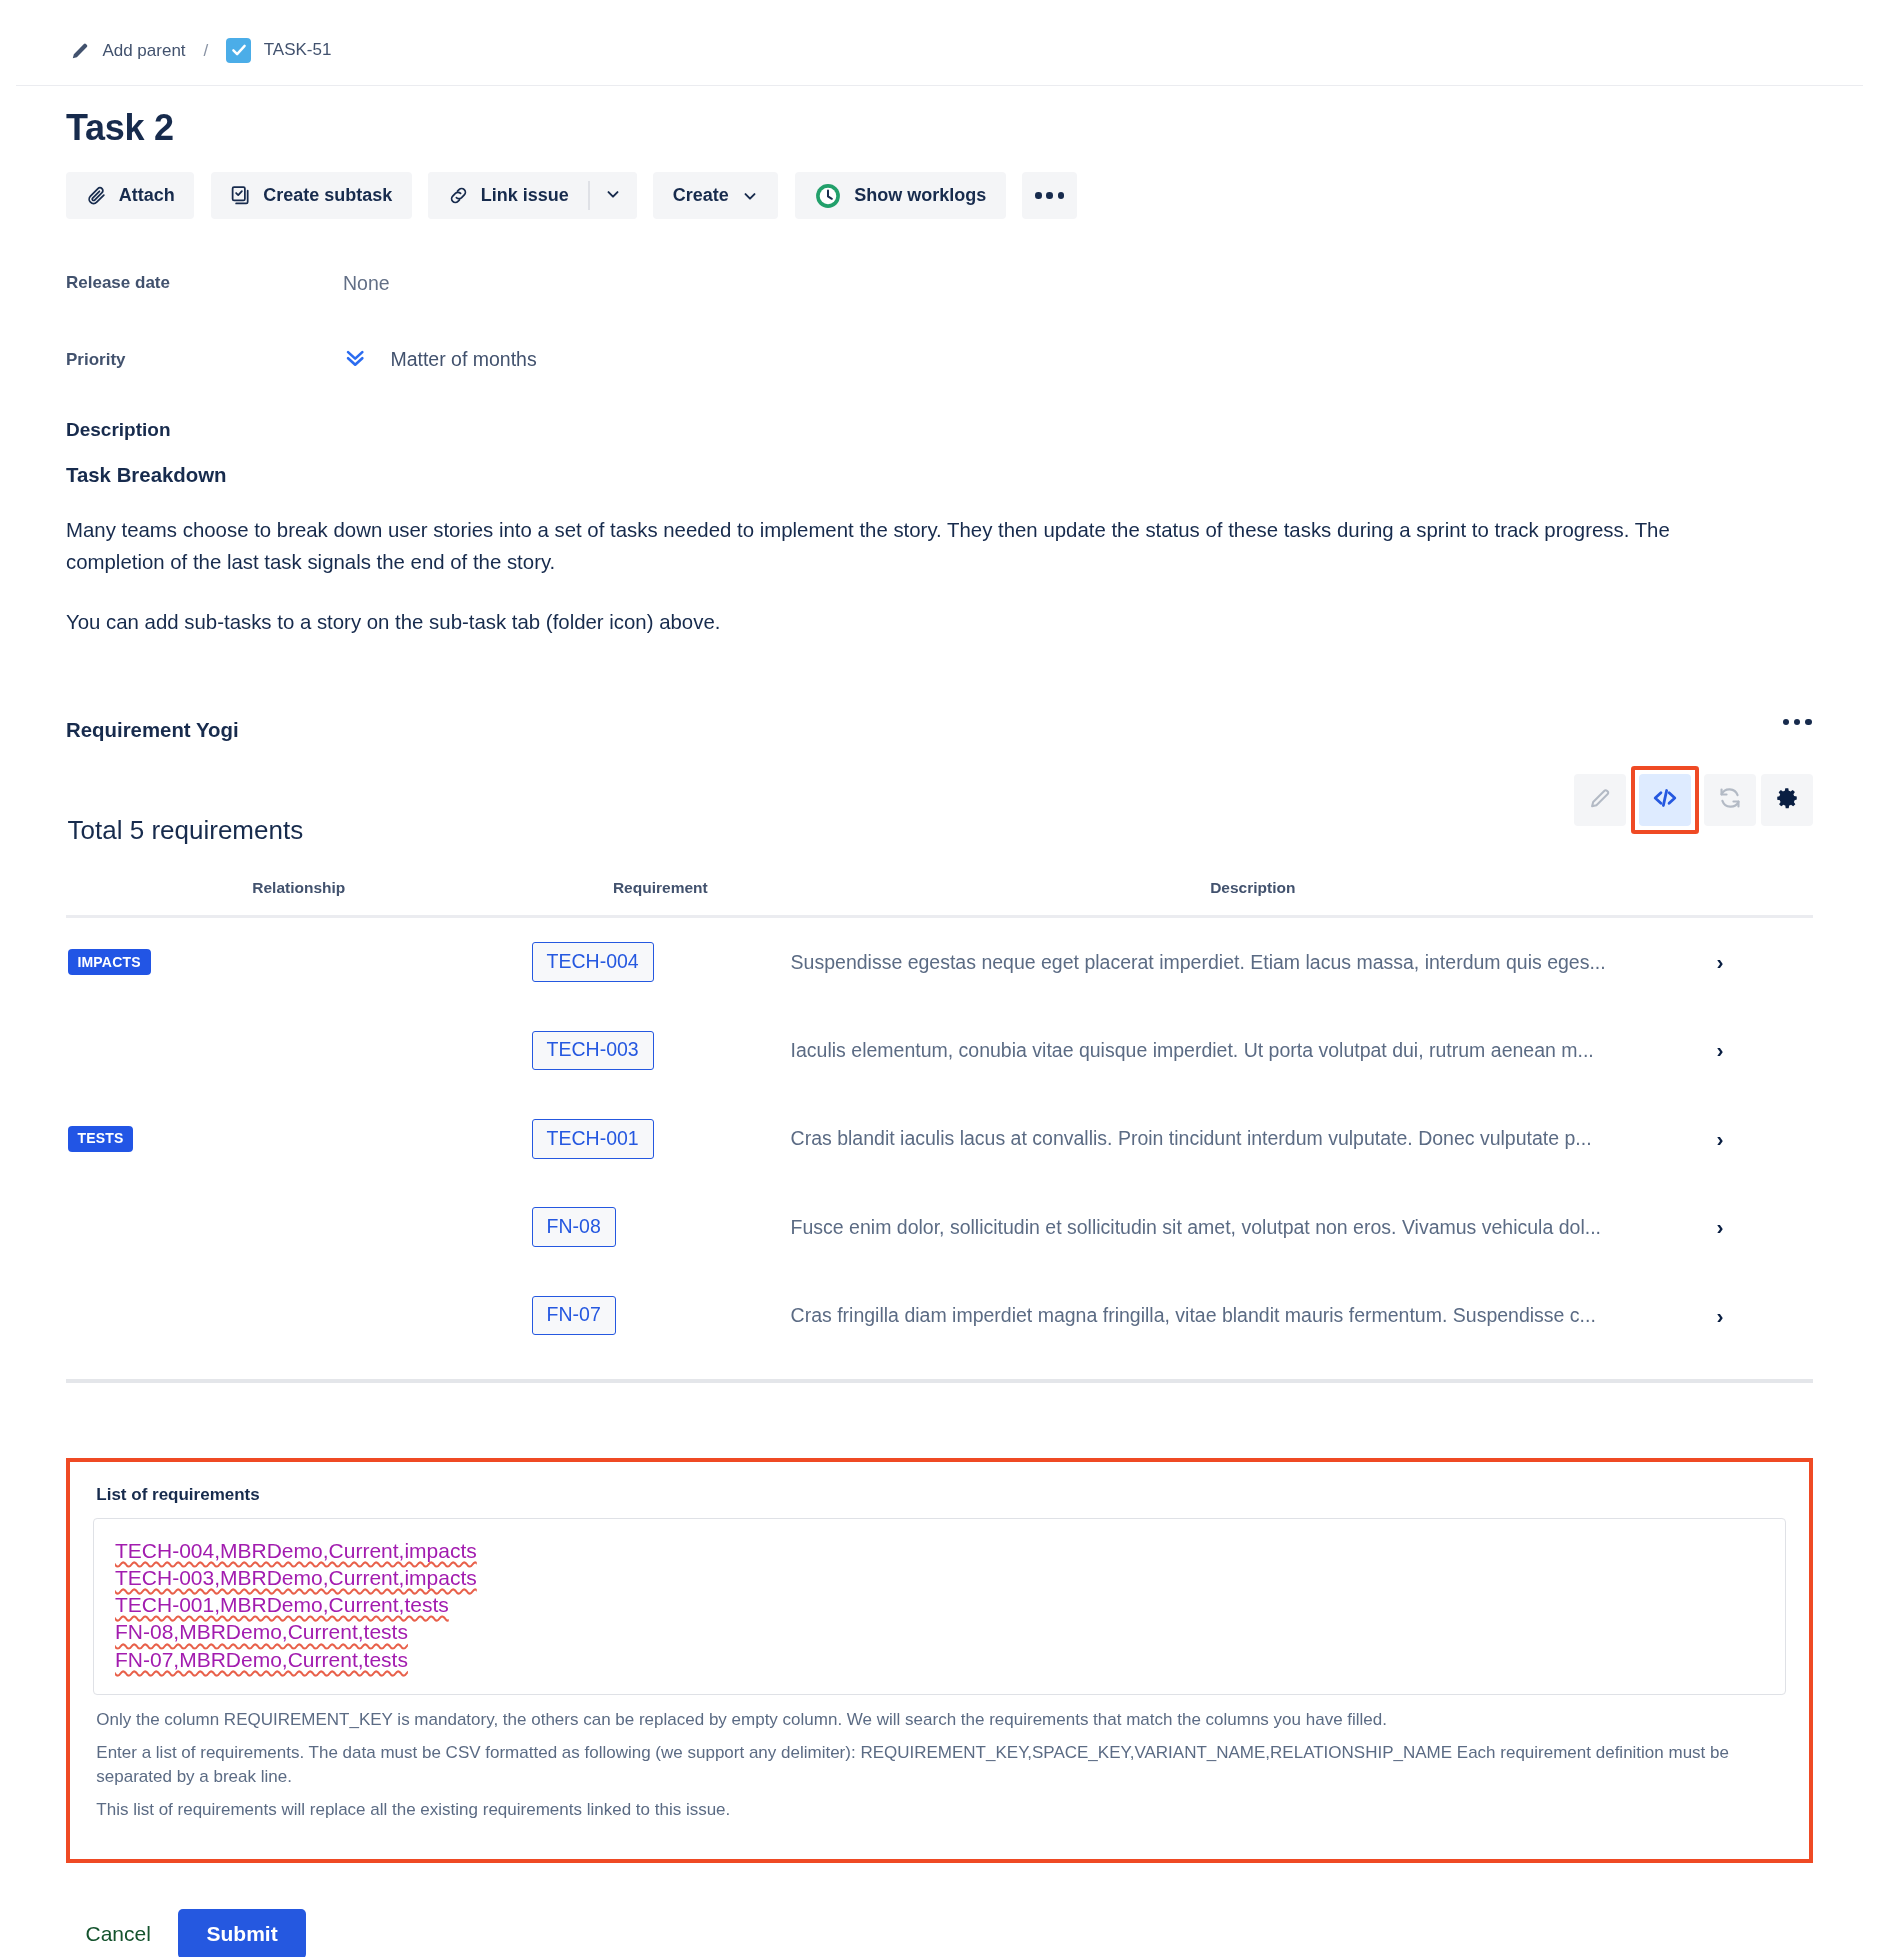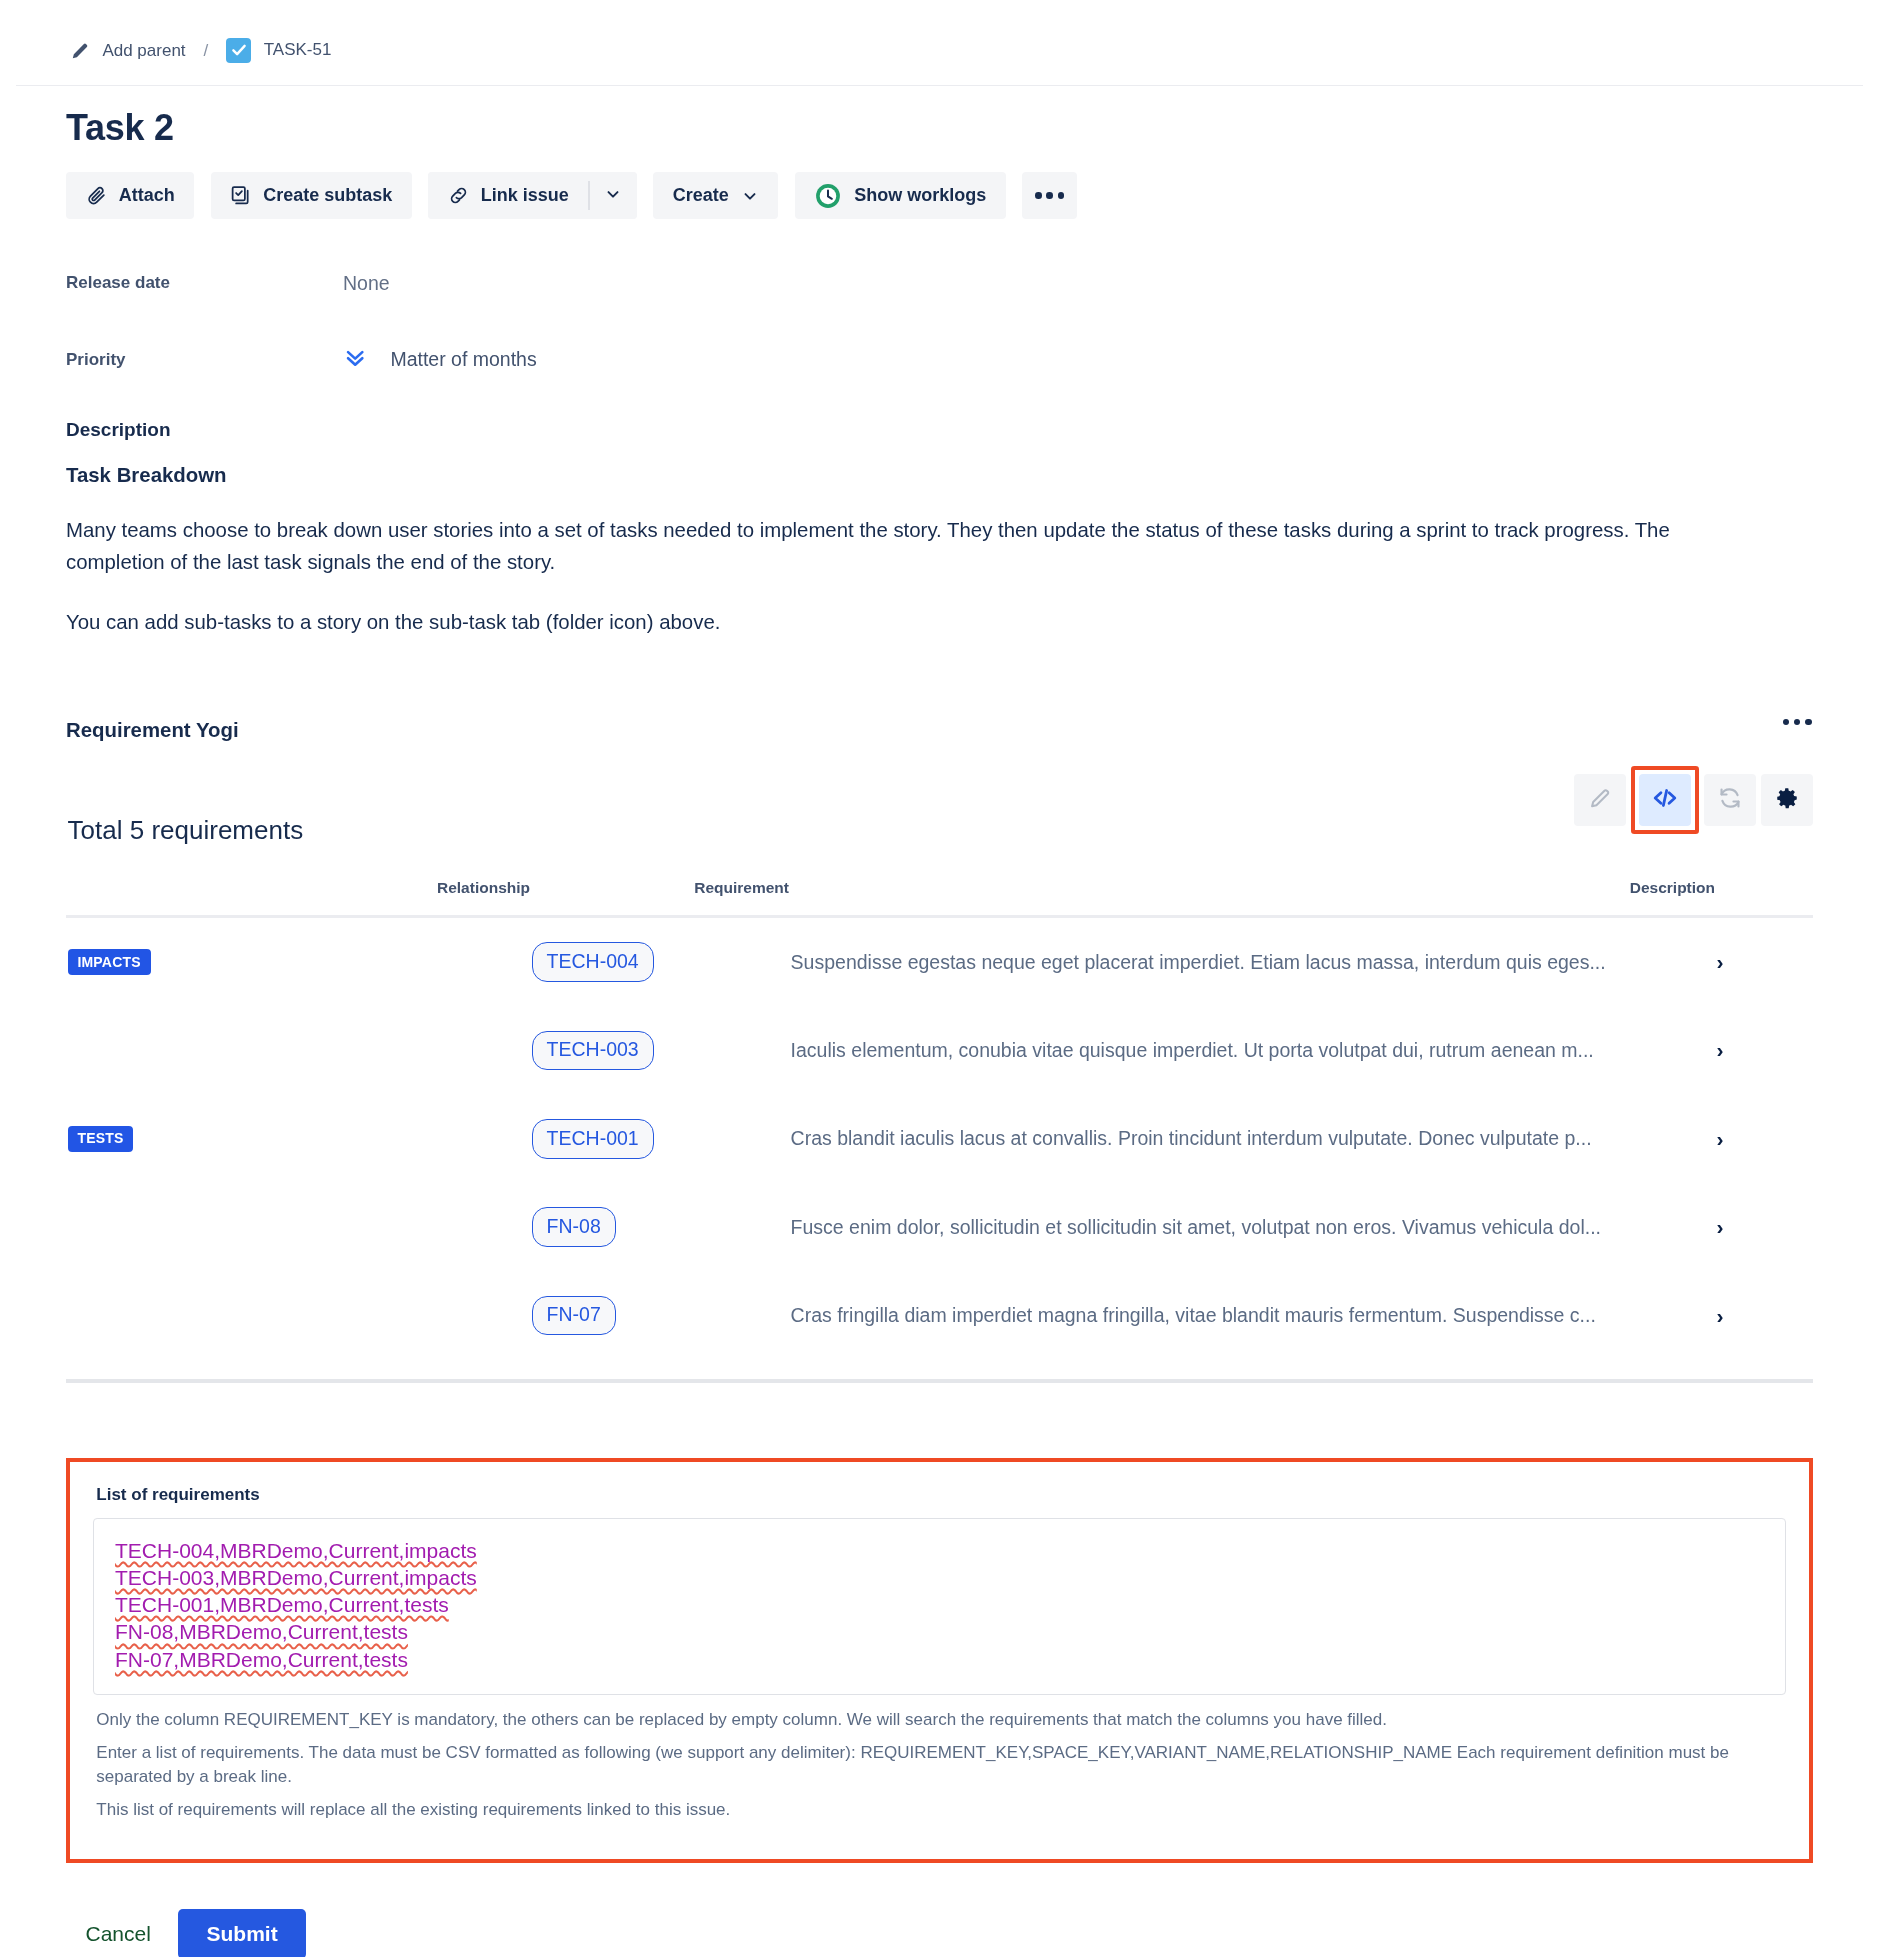--- a/index.html
+++ b/index.html
@@ -109,35 +109,35 @@
     border: 4.1px solid #ef4a24; border-radius: 3.3px; padding: 4.1px;
     display:inline-flex;
   }
   .ibtn-wrap { display:inline-flex; }
 
   
   .req-section { margin: 73px 0 0 0; padding: 0 50px; }
   .req-total { font-size: 26px; font-weight: 400; color: #172b4d; margin: 0 0 33px 1.6px; }
   table.req { width: 100%; border-collapse: collapse; table-layout: fixed; }
   table.req th {
-    text-align: right; font-size: 15.5px; font-weight: 700; color: #42526e;
+    text-align: center; font-size: 15.5px; font-weight: 700; color: #42526e;
     padding: 0 0 18px 1.6px; border-bottom: 3.3px solid #ebecf0; margin-left: 36px;
   }
   table.req th.c1 { width: 464px; }
   table.req th.c2 { width: 259px; }
   table.req th.c3 { width: auto; }
   table.req th.c4 { width: 98px; }
   table.req td { padding: 24.4px 0 24.4px 1.6px; vertical-align: middle; }
   .rel-badge {
     display: inline-block; background: #2255e5; color: #ffffff;
     font-size: 14px; font-weight: 700; letter-spacing: 0.2px;
     padding: 4.9px 9.8px 5.7px; border-radius: 4.1px;
   }
   .req-key {
-    display: inline-block; border: 1.6px solid #2558e0; border-radius: 15px;
+    display: inline-block; border: 1.6px solid #2558e0; border-radius: 3px;
     background: #f7f8fa; color: #2558e0; font-size: 19.5px;
     padding: 6.5px 14px 8.1px;
   }
   .req-desc {
     font-size: 19.5px; color: #5b6b84; white-space: nowrap;
     overflow: hidden; text-overflow: ellipsis;
   }
   .chev { font-size: 21px; font-weight: 700; color: #091e42; text-align: left; }
   .table-rule { height: 3.3px; background: #e4e6ea; margin: 19.5px 50px 0 50px; }
 

